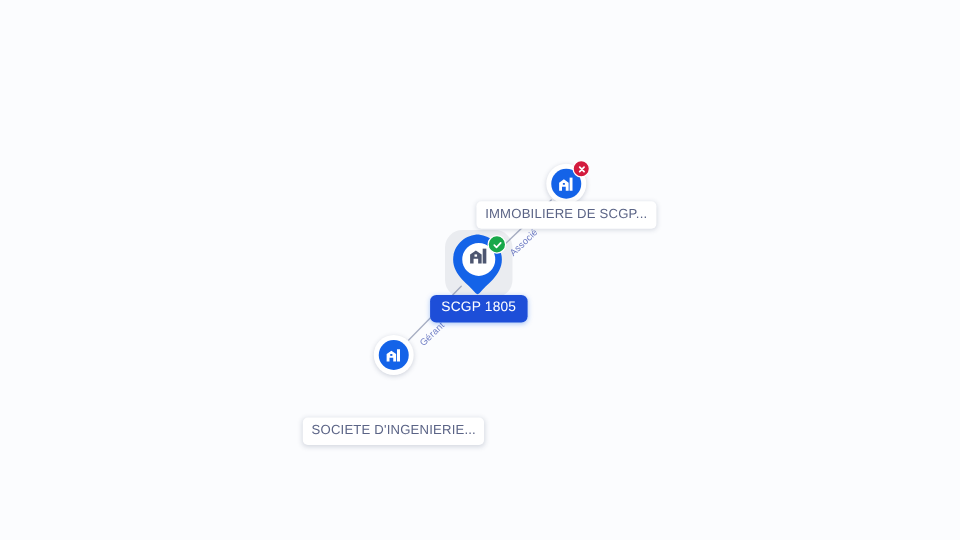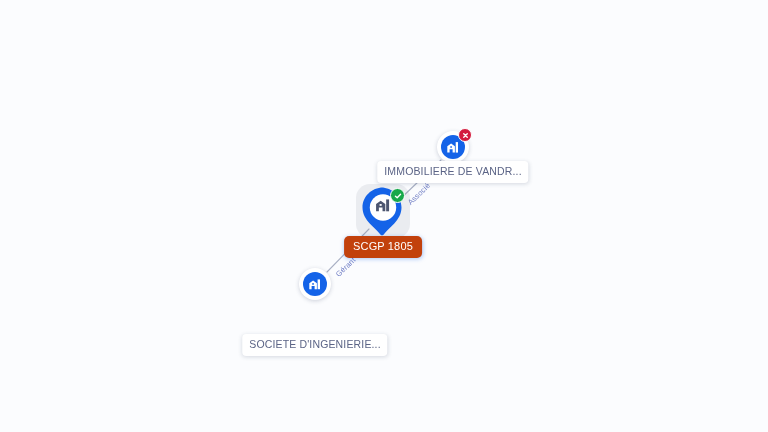--- a/index.html
+++ b/index.html
@@ -113,21 +113,21 @@
     color: #5b6486;
     font-size: 10.5px;
     letter-spacing: .15px;
     line-height: 1;
     padding: 5px 7px 6px 7px;
     border-radius: 4px;
     white-space: nowrap;
     box-shadow: 0 1px 4px rgba(40,55,90,0.18);
   }
   .node-label.primary {
-    background: #c2410c;
+    background: #1d4ed8;
     color: #ffffff;
     border-radius: 5px;
     font-size: 11px;
     padding: 5px 9px 6px 9px;
     box-shadow: 0 1px 4px rgba(20,99,232,0.35);
   }
 
   
   .edge-label {
     position: absolute;
@@ -165,21 +165,21 @@
           </svg>
         </span>
       </div>
       <span class="badge ko" style="right:-3px; top:-3px;">
         <svg width="7" height="7" viewBox="0 0 8 8">
           <path stroke="#ffffff" stroke-width="1.6" stroke-linecap="round" d="M2 2 L6 6 M6 2 L2 6"></path>
         </svg>
       </span>
     </div>
   </div>
-  <div class="node-label" style="left:453px; top:161px;">IMMOBILIERE DE VANDR...</div>
+  <div class="node-label" style="left:453px; top:161px;">IMMOBILIERE DE SCGP...</div>
 
   <div class="node" style="left:383px; top:213px;">
     <div class="pin-halo"></div>
     <div class="pin-wrap">
       <svg class="pin-shape" viewBox="0 0 44 54">
         <path fill="#1463e8" d="M22 1.5c-11.3 0-20.5 9-20.5 20.1 0 6.3 3.1 11.5 7.2 15.9 3.6 3.9 7.8 7.1 10.7 10.9.9 1.2 2.4 1.2 3.3 0 2.8-3.8 7-7 10.6-10.9 4.1-4.4 7.2-9.6 7.2-15.9 0-11.1-9.2-20.1-20.5-20.1z"></path>
         <circle cx="22" cy="21.5" r="13.2" fill="#ffffff"></circle>
       </svg>
       <span class="pin-inner-icon">
         <svg width="17" height="17" viewBox="0 0 14 14">

